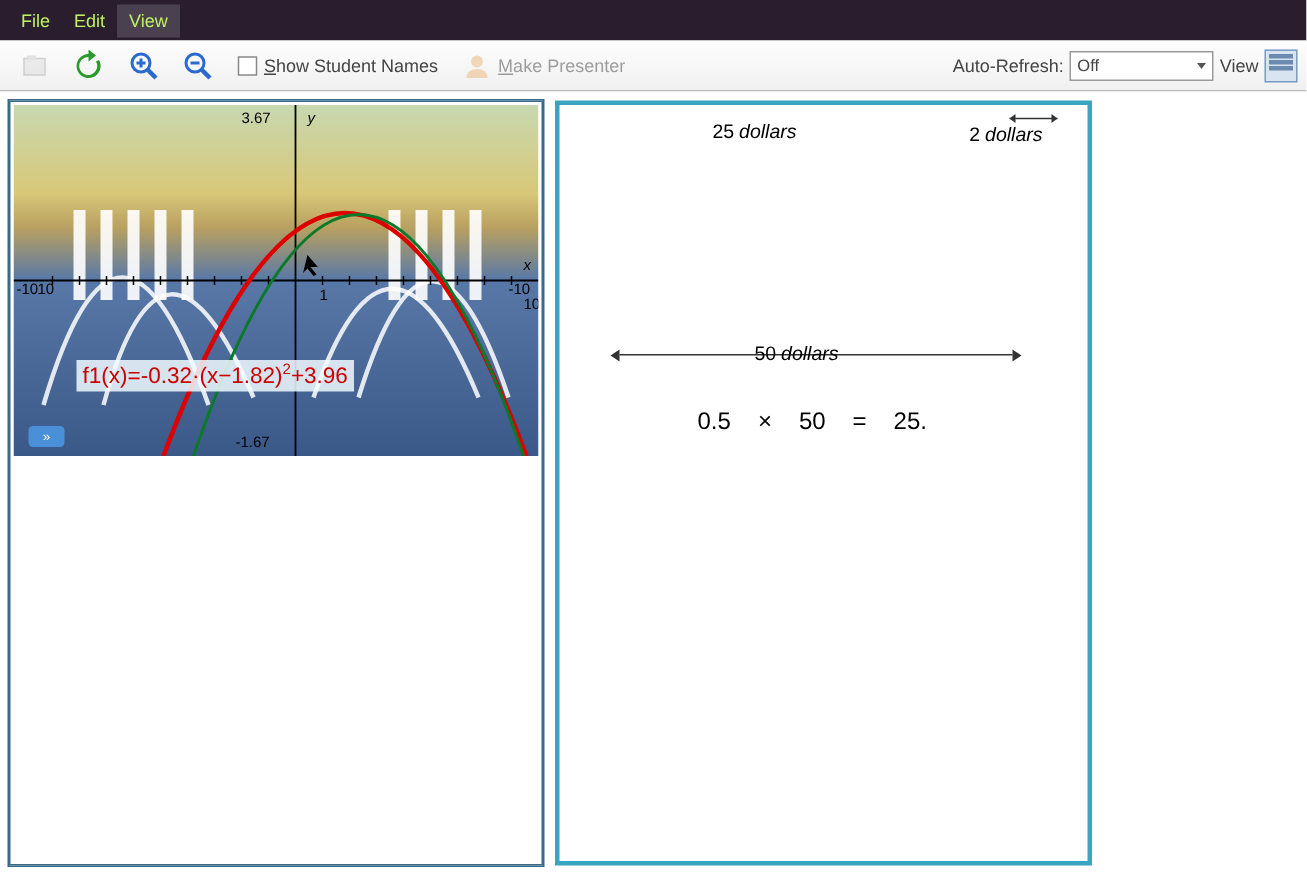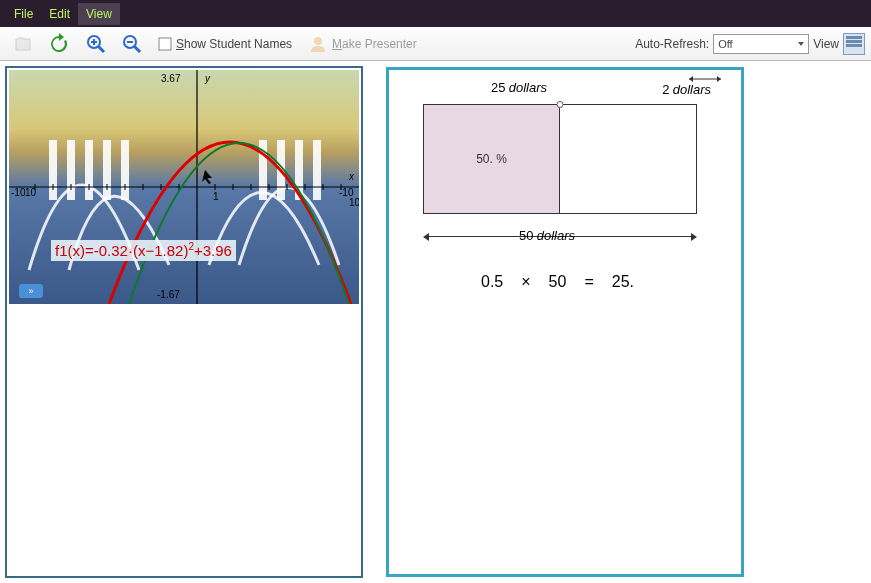--- a/index.html
+++ b/index.html
@@ -10,21 +10,21 @@
 .toolbar{height:34px;background:linear-gradient(#fefefe,#f0f0f0);border-bottom:1px solid #bbb;display:flex;align-items:center;padding:0 6px;font-size:12px;color:#444}
 .tb-btn{display:inline-flex;align-items:center;padding:2px 4px;margin:0 4px;cursor:pointer}
 .tb-btn.disabled{opacity:.5;cursor:default}
 .tb-label{margin-left:4px}
 .tb-label u{text-decoration:underline}
 .spacer{flex:1}
 .dropdown{background:#fff;border:1px solid #999;height:20px;width:96px;display:flex;align-items:center;padding:0 4px;font-size:11px;position:relative;margin:0 4px}
 .dropdown::after{content:"";position:absolute;right:4px;top:7px;border-left:3px solid transparent;border-right:3px solid transparent;border-top:4px solid #555}
 .view-icon{width:22px;height:22px;background:#d8e4f0;border:1px solid #7a9bc4;margin-left:4px;display:flex;flex-direction:column;padding:2px;gap:1px}
 .view-icon span{height:3px;background:#6a8ab0}
-.workspace{padding:6px;display:flex;gap:24px;background:#fff;height:calc(100% - 61px)}
+.workspace{padding:6px;display:flex;gap:8px;background:#fff;height:calc(100% - 61px)}
 .thumb{border:1px solid #888;padding:2px;background:#fff;position:relative}
 .thumb.sel{border:1px solid #3a6a8a;box-shadow:0 0 0 1px #3a6a8a}
 .thumb-inner{position:relative;overflow:hidden}
 #t1 .thumb-inner{width:350px;height:234px}
 #t2{border:3px solid #3aa5c0}
 #t2 .thumb-inner{width:348px;height:234px;background:#fff}
 
 .photo{position:absolute;inset:0;background:
   linear-gradient(180deg,#c8d8b0 0%,#d8c878 25%,#b8a060 35%,#5878a8 50%,#3a5888 100%)}
 .axes{position:absolute;inset:0}
@@ -179,24 +179,20 @@
   </div>
 
   <div class="thumb" id="t2">
     <div class="thumb-inner">
       <div class="tlabel" style="left:100px;top:8px"><span>25</span> <span class="unit">dollars</span></div>
       <div class="tlabel" style="right:28px;top:10px"><span>2</span> <span class="unit">dollars</span></div>
       <svg style="position:absolute;right:16px;top:4px" width="36" height="6">
           <line x1="2" y1="3" x2="34" y2="3" stroke="#333"></line>
           <path d="M2 3 l4 -3 v6z M34 3 l-4 -3 v6z" fill="#333"></path>
         </svg>
-      <div class="barbox">
-        <div class="barfill">50. %</div>
-        <div class="handle"></div>
-      </div>
       <div class="scale-line">
           <div class="scale-mid"></div>
         </div>
       <div class="tlabel" style="left:128px;top:156px"><span>50</span> <span class="unit">dollars</span></div>
       <div class="eqrow">
         <span>0.5</span>
           <span>×</span>
           <span>50</span>
           <span>=</span>
           <span>25.</span>

